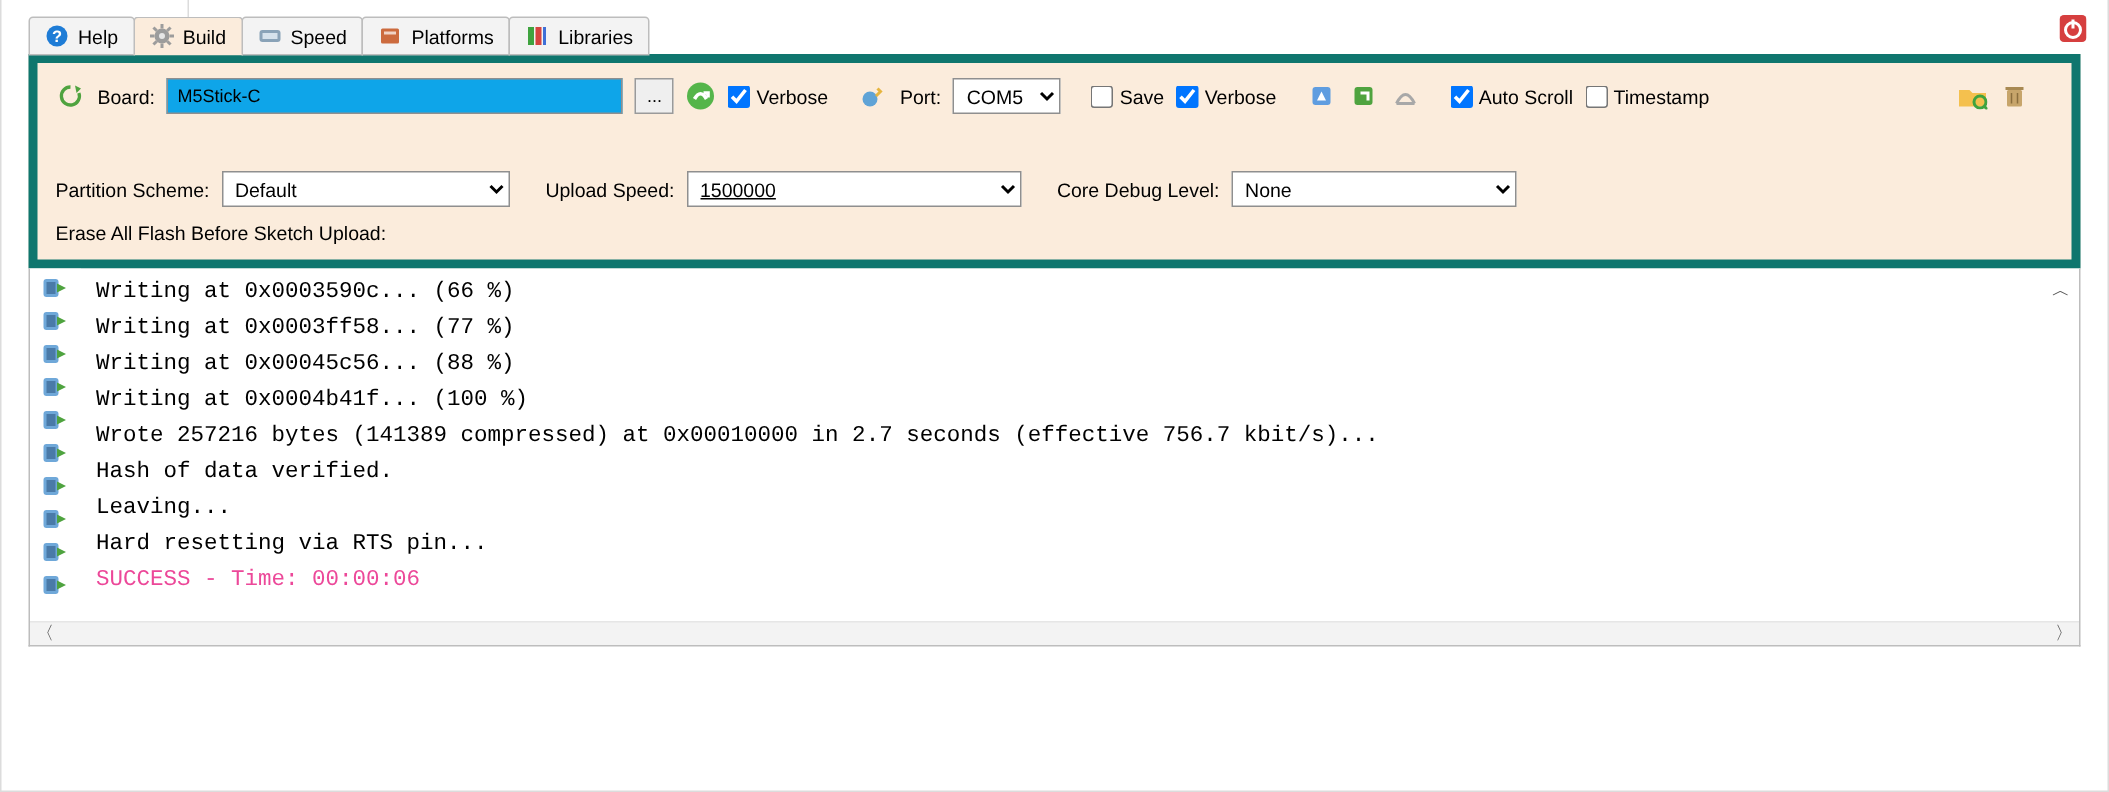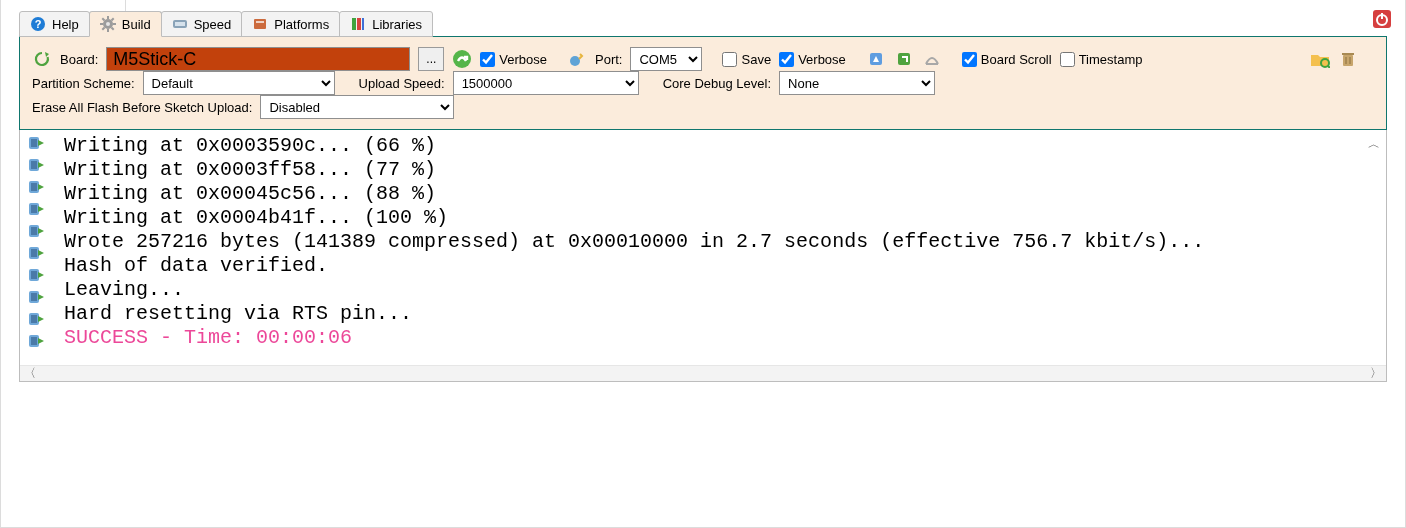--- a/index.html
+++ b/index.html
@@ -54,40 +54,40 @@
   }
   .tab .ic { width:16px; height:16px; display:flex; align-items:center; justify-content:center; }
   .power {
     position: absolute;
     right: 14px;
     top: 2px;
     width: 18px;
     height: 18px;
   }
   .panel {
-    border: 1px solid #0f766e;
+    border: 6px solid #0f766e;
     margin: 0 18px;
     background: #fbecdc;
     padding: 10px 28px 10px 12px;
   }
   .row {
     display: flex;
     align-items: center;
     gap: 8px;
     flex-wrap: wrap;
   }
-  .row + .row  { }
-  .row.row2 + .row { margin-top: 0; }
+  .row + .row  { margin-top: 38px; }
+  .row.row2 + .row { margin-top: 10px; }
   label.plain { font-size: 13px; }
   input.text {
     height: 24px;
     border: 1px solid #8f8f8f;
-    background: #c2410c;
+    background: #0ea5e9;
     padding: 0 6px;
-    font-size: 18px;
+    font-size: 12px;
   }
   .board-input { width: 304px; }
   .btn-sq {
     height: 24px;
     min-width: 26px;
     border: 1px solid #9a9a9a;
     background: #efefef;
     display: flex;
     align-items: center;
     justify-content: center;
@@ -102,22 +102,22 @@
   .chk input { width:15px; height:15px; margin:0; }
   select {
     height: 24px;
     border: 1px solid #8f8f8f;
     background: #fff;
     font-size: 13px;
     padding: 0 4px;
   }
   .sel-port  { width: 72px; }
   .sel-part  { width: 192px; }
-  .sel-speed { width: 186px; }
-  .sel-debug { width: 156px; }
+  .sel-speed { width: 223px; text-decoration: underline; }
+  .sel-debug { width: 190px; }
   .sel-erase { width: 194px; }
   .iconbtn { width:20px; height:20px; display:flex; align-items:center; justify-content:center; }
   .spacer-sm { width: 4px; }
 
   .console-wrap {
     margin: 0 18px 8px 18px;
     border: 1px solid #bdbdbd;
     border-top: none;
     background: #fff;
     height: 252px;
@@ -138,21 +138,21 @@
     flex-direction: column;
     align-items: center;
     gap: 4px;
     background: #fff;
   }
   .gic { width:20px; height:18px; }
   .log {
     flex: 1;
     padding: 4px 4px 0 10px;
     font-family: Consolas, "Courier New", monospace;
-    font-size: 20px;
+    font-size: 15px;
     line-height: 24px;
     white-space: pre;
   }
   .log .success { color: #ec4899; }
   .hscroll {
     height: 16px;
     background: #f3f3f3;
     border-top: 1px solid #e6e6e6;
     display: flex;
     align-items: center;
@@ -300,21 +300,21 @@
       </span>
       <span class="iconbtn">
         <svg width="18" height="18">
             <path d="M3 14 Q9 2 15 14" fill="none" stroke="#a8a8a8" stroke-width="2"></path>
             <line x1="3" y1="14" x2="15" y2="14" stroke="#a8a8a8" stroke-width="2"></line>
           </svg>
       </span>
       <span class="spacer-sm"></span>
       <label class="chk">
         <input type="checkbox" checked="" style="">
-        <span>Board Scroll</span>
+        <span>Auto Scroll</span>
       </label>
       <label class="chk">
         <input type="checkbox" style="">
         <span>Timestamp</span>
       </label>
       <span style="flex:1"></span>
       <span class="iconbtn">
         <svg width="20" height="18">
             <path d="M1 5h7l2 2h9v9H1z" fill="#f4c04e"></path>
             <circle cx="15" cy="13" r="4" fill="none" stroke="#3fa33f" stroke-width="2"></circle>
@@ -343,23 +343,20 @@
       </select>
       <span style="width:8px"></span>
       <label class="plain">Core Debug Level:</label>
       <select class="sel-debug">
         <option>None</option>
       </select>
     </div>
 
     <div class="row">
       <label class="plain">Erase All Flash Before Sketch Upload:</label>
-      <select class="sel-erase">
-        <option>Disabled</option>
-      </select>
     </div>
   </div>
 
   <div class="console-wrap">
     <span class="vscroll-caret">︿</span>
     <div class="console-body">
       <div class="gutter" id="gutter">
           <div>
             <svg class="gic" width="20" height="18">
               <rect x="2" y="3" width="10" height="12" rx="2" fill="#6fa8d9"></rect>

